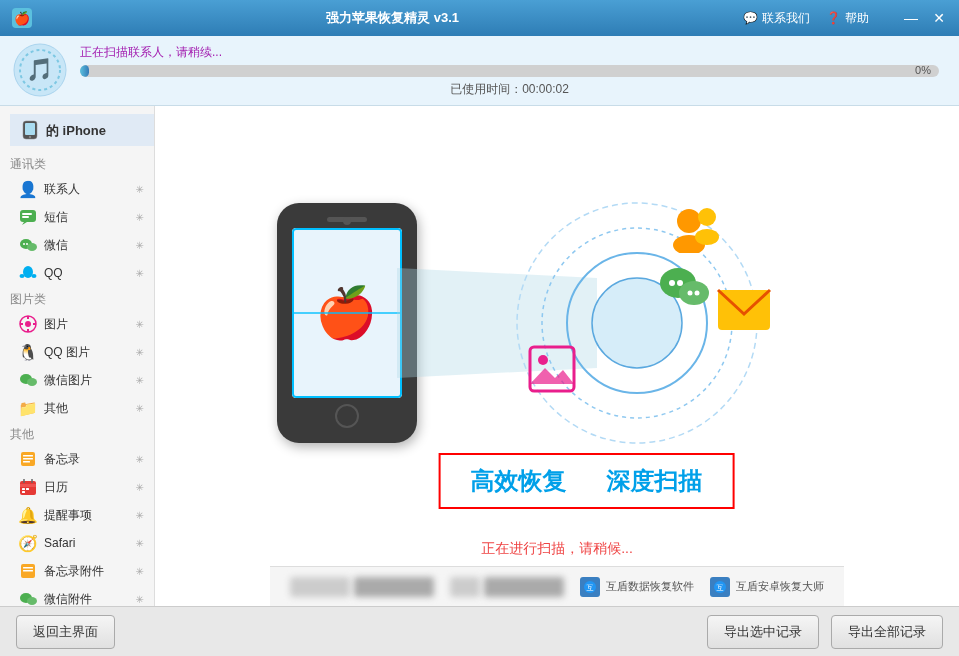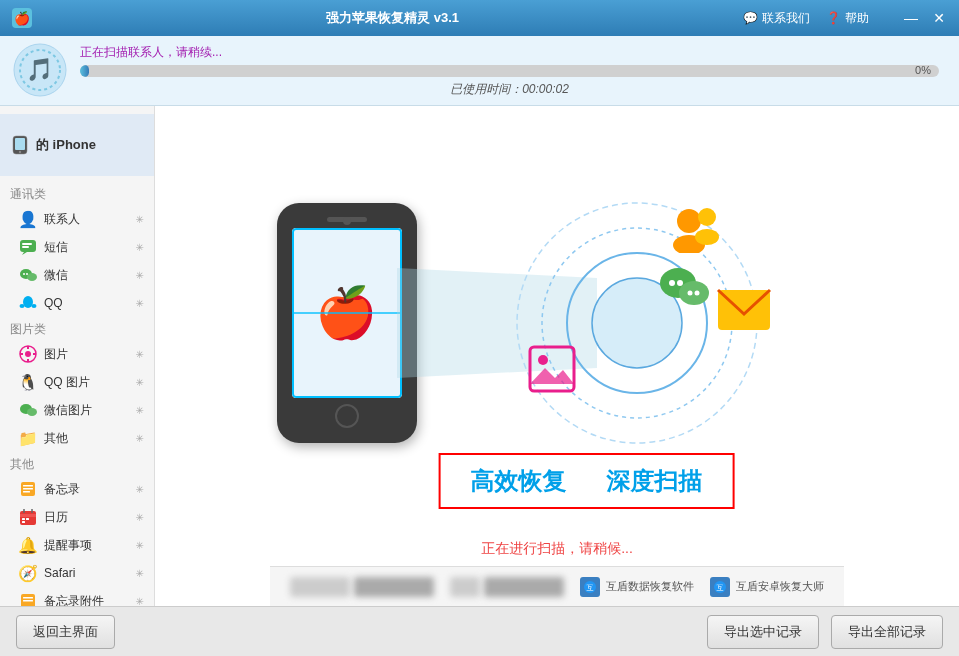--- a/index.html
+++ b/index.html
@@ -80,41 +80,41 @@
       position: absolute;
       right: 8px;
       top: -1px;
       font-size: 11px;
       color: #555;
     }
     .progress-time {
       font-size: 12px;
       color: #555;
       text-align: center;
-      font-style: italic;
     }
 
     
     .sidebar {
       width: 155px;
       background: #f5f5f5;
       border-right: 1px solid #ddd;
       padding: 8px 0;
       overflow-y: auto;
       flex-shrink: 0;
     }
     .sidebar-device {
       display: flex;
-      align-items: center;
-      padding: 21px 10px;
+      align-items: flex-end;
+      padding: 6px 10px;
       background: #e0eaf5;
       font-size: 13px;
       color: #333;
       font-weight: bold;
       margin-bottom: 6px;
+      margin-left: 10px;
     }
     .sidebar-device-icon {
       width: 20px;
       height: 20px;
       margin-right: 6px;
       display: flex;
       align-items: center;
       justify-content: center;
     }
     .category-label {

